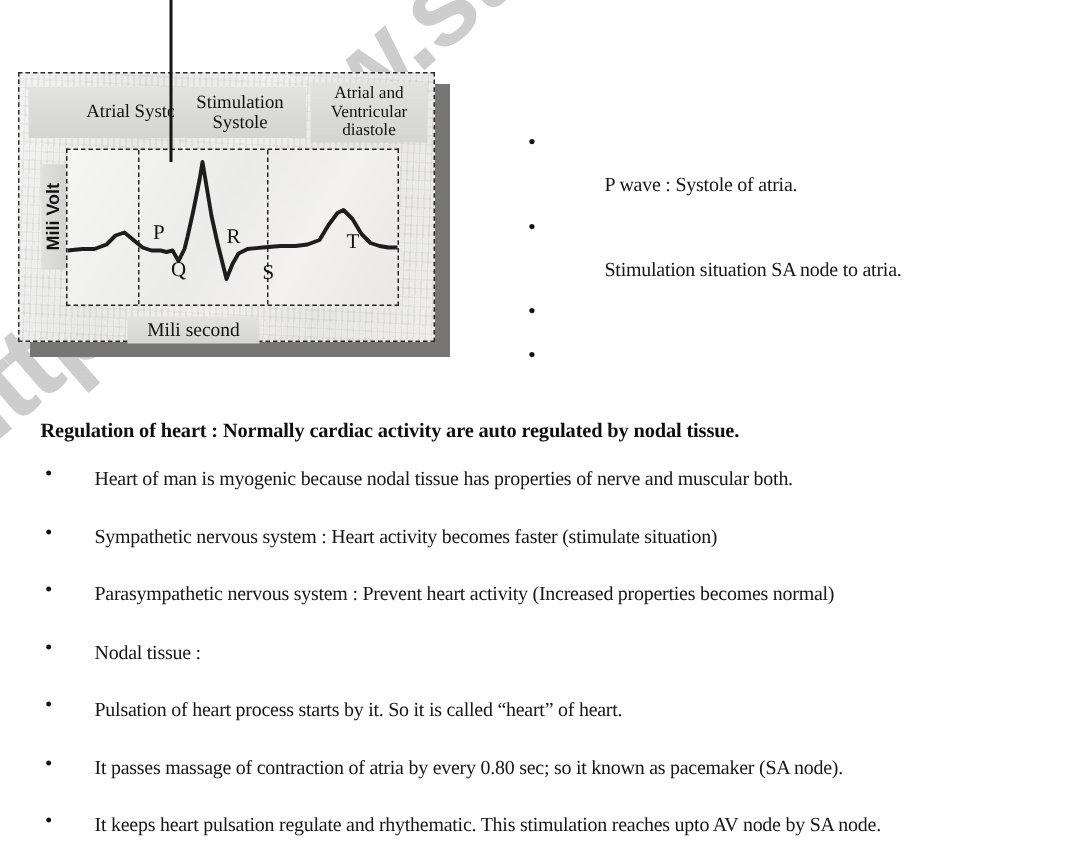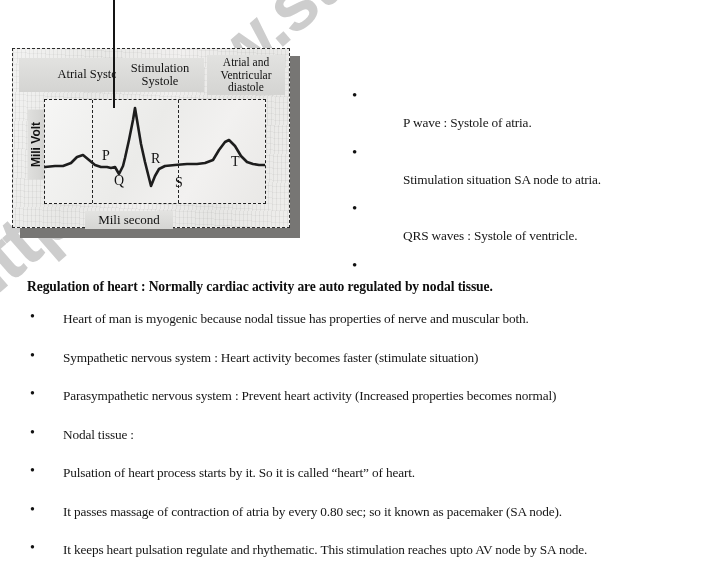--- a/index.html
+++ b/index.html
@@ -225,21 +225,20 @@
     <div class="rb-row">
       <span class="rb-dot">•</span>
       <span class="rb-text">P wave : Systole of atria.</span>
     </div>
     <div class="rb-row">
       <span class="rb-dot">•</span>
       <span class="rb-text">Stimulation situation SA node to atria.</span>
     </div>
     <div class="rb-row">
       <span class="rb-dot">•</span>
-      <span class="rb-text">QRS waves : Systole of ventricle.</span>
     </div>
     <div class="rb-row">
       <span class="rb-dot">•</span>
     </div>
   </div>
 
   <div class="heading">Regulation of heart : Normally cardiac activity are auto regulated by nodal tissue.</div>
 
   <div class="body-list">
     <div class="bl-row">

